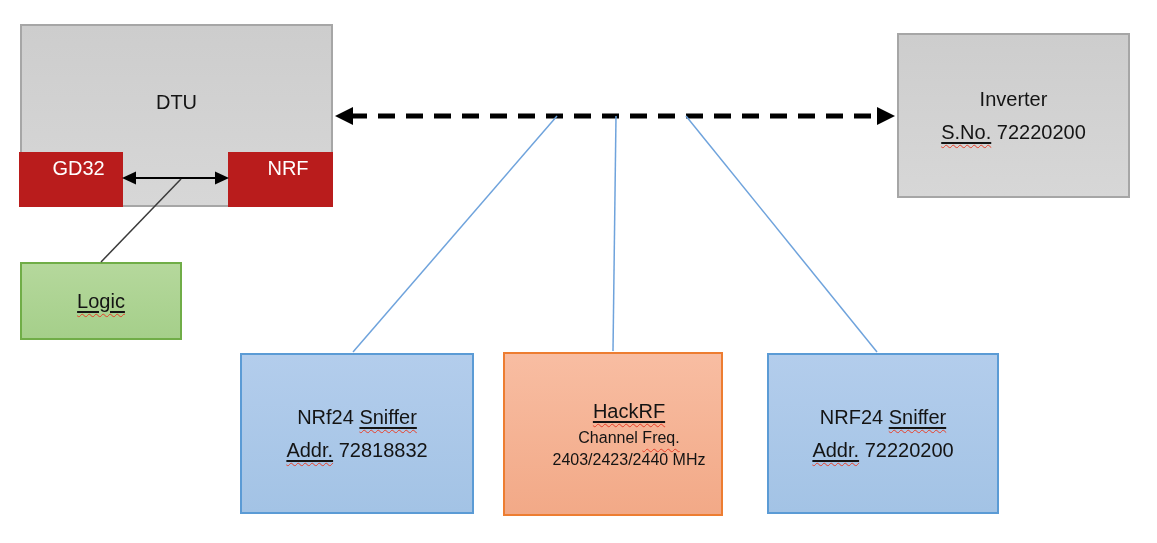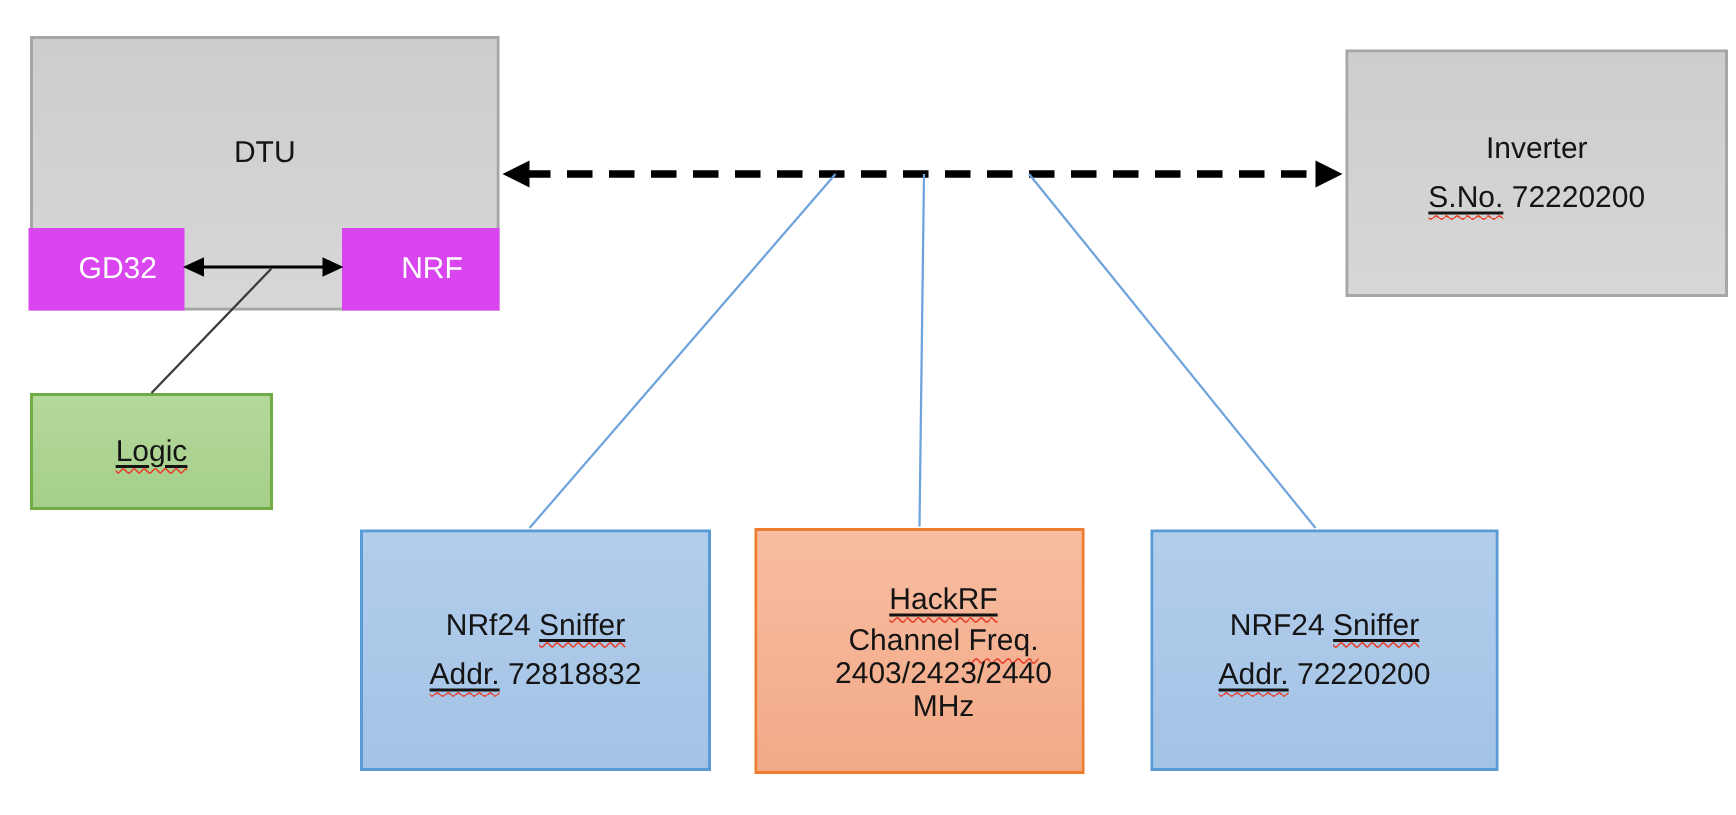--- a/index.html
+++ b/index.html
@@ -6,39 +6,39 @@
   #canvas {
     position:relative; width:1157px; height:543px; overflow:hidden;
     font-family:"Liberation Sans", sans-serif; color:#141414; background:#ffffff;border-radius:13px;
   }
   .node {
     position:absolute; box-sizing:border-box;
     display:flex; flex-direction:column; align-items:center; justify-content:center;
     text-align:center; font-size:20px; line-height:33px;
   }
   .gray   { background:linear-gradient(180deg,#cdcdcd,#d7d7d7); border:2px solid #a6a6a6; }
-  .black  { background:#d946ef; color:#ffffff; justify-content:center;padding-left:15px; }
+  .black  { background:#b91c1c; color:#ffffff; justify-content:flex-start;padding-left:15px; }
   .green  { background:linear-gradient(180deg,#b5d89c,#a5cf8a); border:2px solid #70ad47; }
   .blue   { background:linear-gradient(180deg,#b3cdec,#a3c3e5); border:2px solid #5b9bd5; }
   .orange { background:linear-gradient(180deg,#f8bda2,#f2a987); border:2px solid #ed7d31; }
 
   
   #dtu-box { justify-content:flex-start; padding-top:60px; }
 
   .uline {
     text-decoration-line:underline; text-decoration-style:solid;
     text-decoration-color:#141414; text-decoration-thickness:1.5px;
     text-underline-offset:3px;
   }
   .squig {
     text-decoration-line:underline; text-decoration-style:wavy;
     text-decoration-color:#e8402a; text-decoration-thickness:1px;
     text-underline-offset:5px;
   }
-  .sub { font-size:20px; line-height:22px; }
+  .sub { font-size:16px; line-height:22px; }
   .hack-title { line-height:28px; margin-bottom:2px; }
 
   #wires { position:absolute; left:0; top:0; z-index:5; pointer-events:none; }
   .node { z-index:2; }
 </style>
 </head>
 <body>
 
 <div id="canvas">
 
@@ -52,21 +52,21 @@
   <div class="node black" style="left:228px; top:152px; width:105px; height:55px;">
     <div>NRF</div>
   </div>
 
   <div class="node green" style="left:20px; top:262px; width:162px; height:78px;">
     <div>
       <span class="uline"><span class="squig">Logic</span></span>
     </div>
   </div>
 
-  <div class="node gray" style="left:897px; top:33px; width:255px; height:165px;">
+  <div class="node gray" style="left:897px; top:33px; width:233px; height:165px;">
     <div>Inverter</div>
     <div>
       <span class="uline"><span class="squig">S.No.</span></span>
       <span>72220200</span>
     </div>
   </div>
 
   <div class="node blue" style="left:240px; top:353px; width:234px; height:161px;">
     <div>
       <span>NRf24</span>

